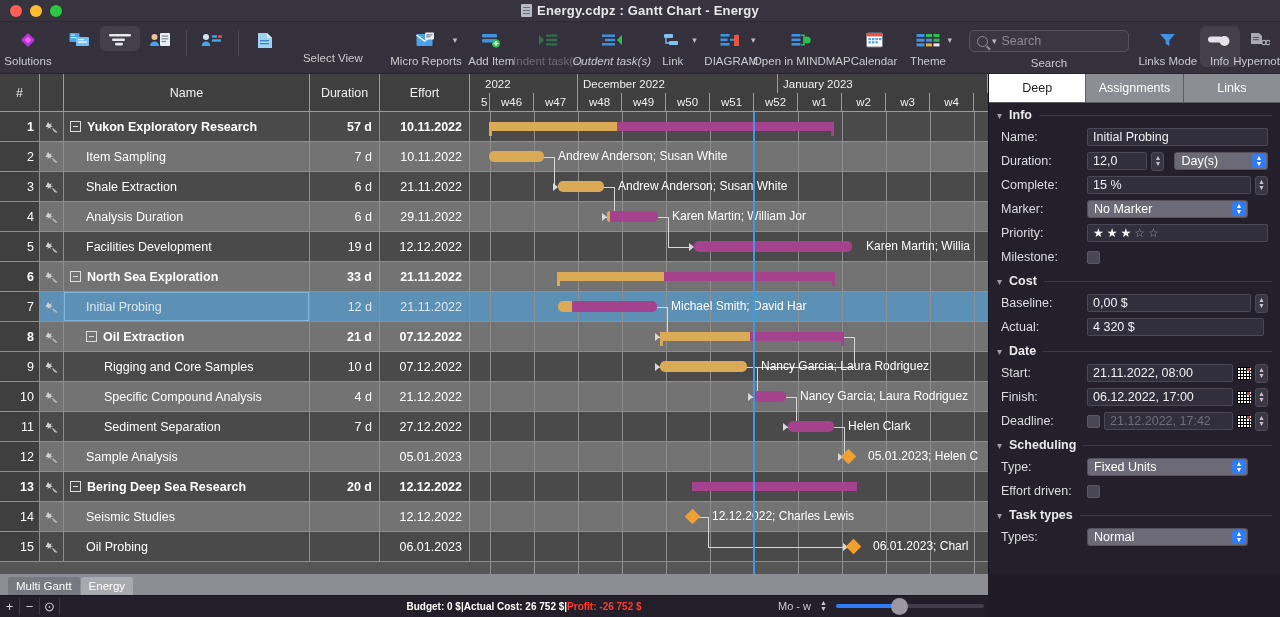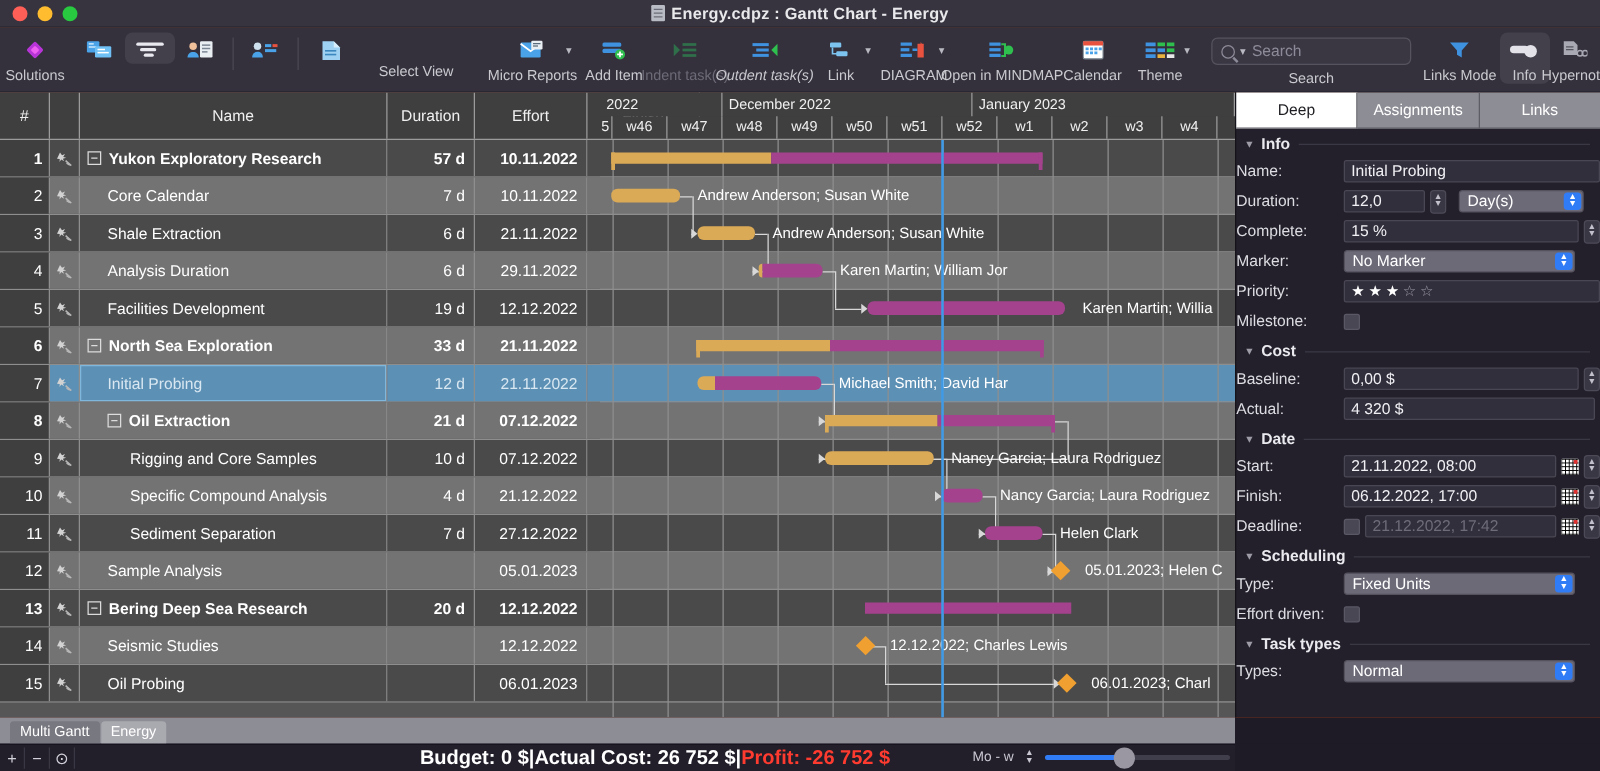--- a/index.html
+++ b/index.html
@@ -186,21 +186,21 @@
     border-right:1px solid #5d5d66; border-bottom:1px solid #5d5d66;
   }
   .tab:last-child { border-right:none; }
   .tab.active { background:#ffffff; color:#1d1d22; }
   .sect {
     display:flex; align-items:center; gap:7px; padding:5px 8px 3px 8px;
   }
   .sect .caret { color:#9e9ca6; font-size:10px; }
   .sect .stitle { font-weight:bold; font-size:12.5px; color:#e9e9ee; }
   .sect .rule { flex:1; height:1px; background:#3b3845; }
-  .frow { display:flex; align-items:center; height:24px; padding:0 0; gap:0; }
+  .frow { display:flex; align-items:center; height:24px; padding:0 12px; gap:0; }
   .flabel { width:86px; font-size:12.5px; color:#dcdce2; flex:0 0 86px; }
   .fld {
     height:18px; background:#322f3c; border:1px solid #4a4754; border-radius:2px;
     display:flex; align-items:center; padding:0 5px; font-size:12.5px; color:#f0f0f4;
     overflow:hidden; white-space:nowrap;
   }
   .fld.grow { flex:1; }
   .popup {
     height:18px; background:#6d6a78; border:1px solid #55525e; border-radius:3px;
     display:flex; align-items:center; padding:0 18px 0 6px; font-size:12.5px;
@@ -253,21 +253,21 @@
   .sheettab.active { background:#a9a9b0; color:#ffffff; }
   .statusbar {
     position:absolute; left:0; top:21px; width:988px; height:22px;
     background:#221f2a; display:flex; align-items:center; border-top:1px solid #171420;
   }
   .sbbtn {
     width:20px; height:17px; display:flex; align-items:center; justify-content:center;
     color:#d3d1da; font-size:13px; border-right:1px solid #3a3744;
   }
   .budget {
-    flex:1; text-align:center; font-size:16px; color:#ffffff; font-weight:bold;
+    flex:1; text-align:center; font-size:10px; color:#ffffff; font-weight:bold;
   }
   .budget .neg { color:#ff3b30; }
   .zoomarea {
     position:absolute; left:988px; top:21px; width:292px; height:22px;
     display:flex; align-items:center; gap:7px; background:#1e1b26; padding-left:0;
   }
   .zlabel { font-size:11px; color:#c9c7d1; margin-left:-210px; }
   .zstep {
     width:11px; height:16px; display:flex; flex-direction:column;
     align-items:center; justify-content:center; color:#c9c7d1; font-size:7px; line-height:6px;
@@ -587,21 +587,21 @@
             <div class="cell icocell c-ico">
               <span class="rowicon">
                 <svg width="13" height="12" viewBox="0 0 13 12">
                   <path d="M3 1l1.6 2.2L7 2.2 5.6 4.6 8 5.2 5.3 5.9 6.3 8 4 6.6 2.6 8.6 2.8 6.1 0.6 6z" fill="#d2d2d2"></path>
                   <path d="M7.5 7.5l4.5 4" stroke="#b8b8b8" stroke-width="1.2"></path>
                   <path d="M8.2 9.5l2.6 1.6" stroke="#b8b8b8" stroke-width="1"></path>
                 </svg>
               </span>
             </div>
             <div class="cell namecell c-name" style="padding-left:22px">
-              <span>Core Calendar</span>
+              <span>Item Sampling</span>
             </div>
             <div class="cell durcell c-dur">7 d</div>
             <div class="cell datecell c-start">10.11.2022</div>
             <div class="cell datecell c-fin">18.11.2022</div>
           </div>
           <div class="trow odd">
             <div class="cell numcell c-num">3</div>
             <div class="cell icocell c-ico">
               <span class="rowicon">
                 <svg width="13" height="12" viewBox="0 0 13 12">

